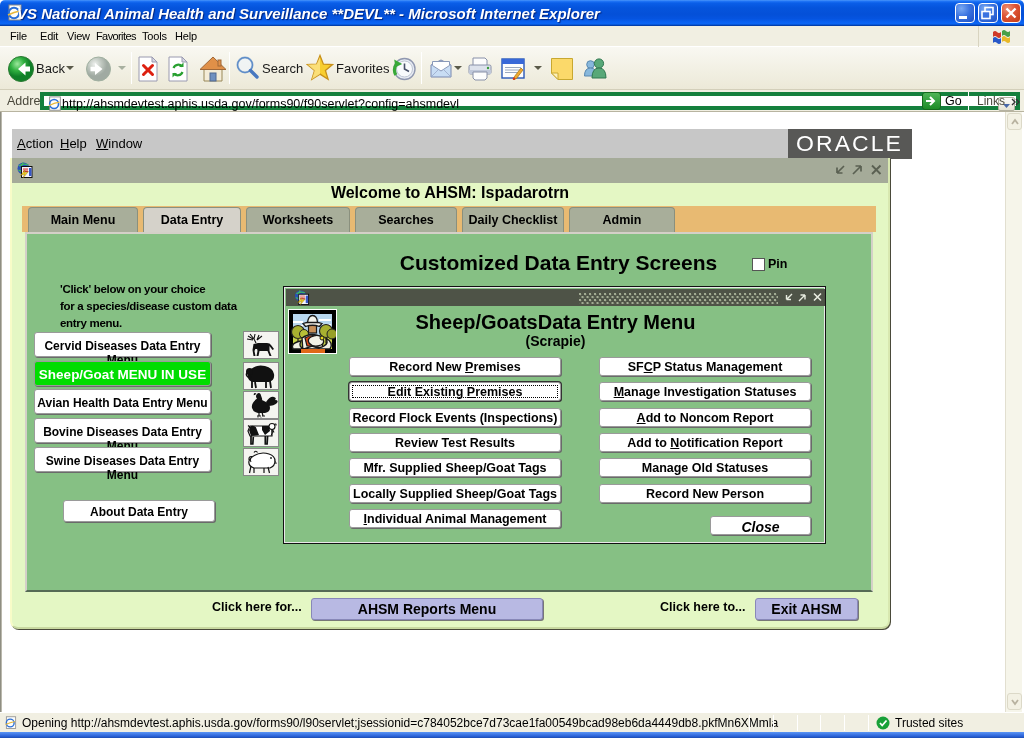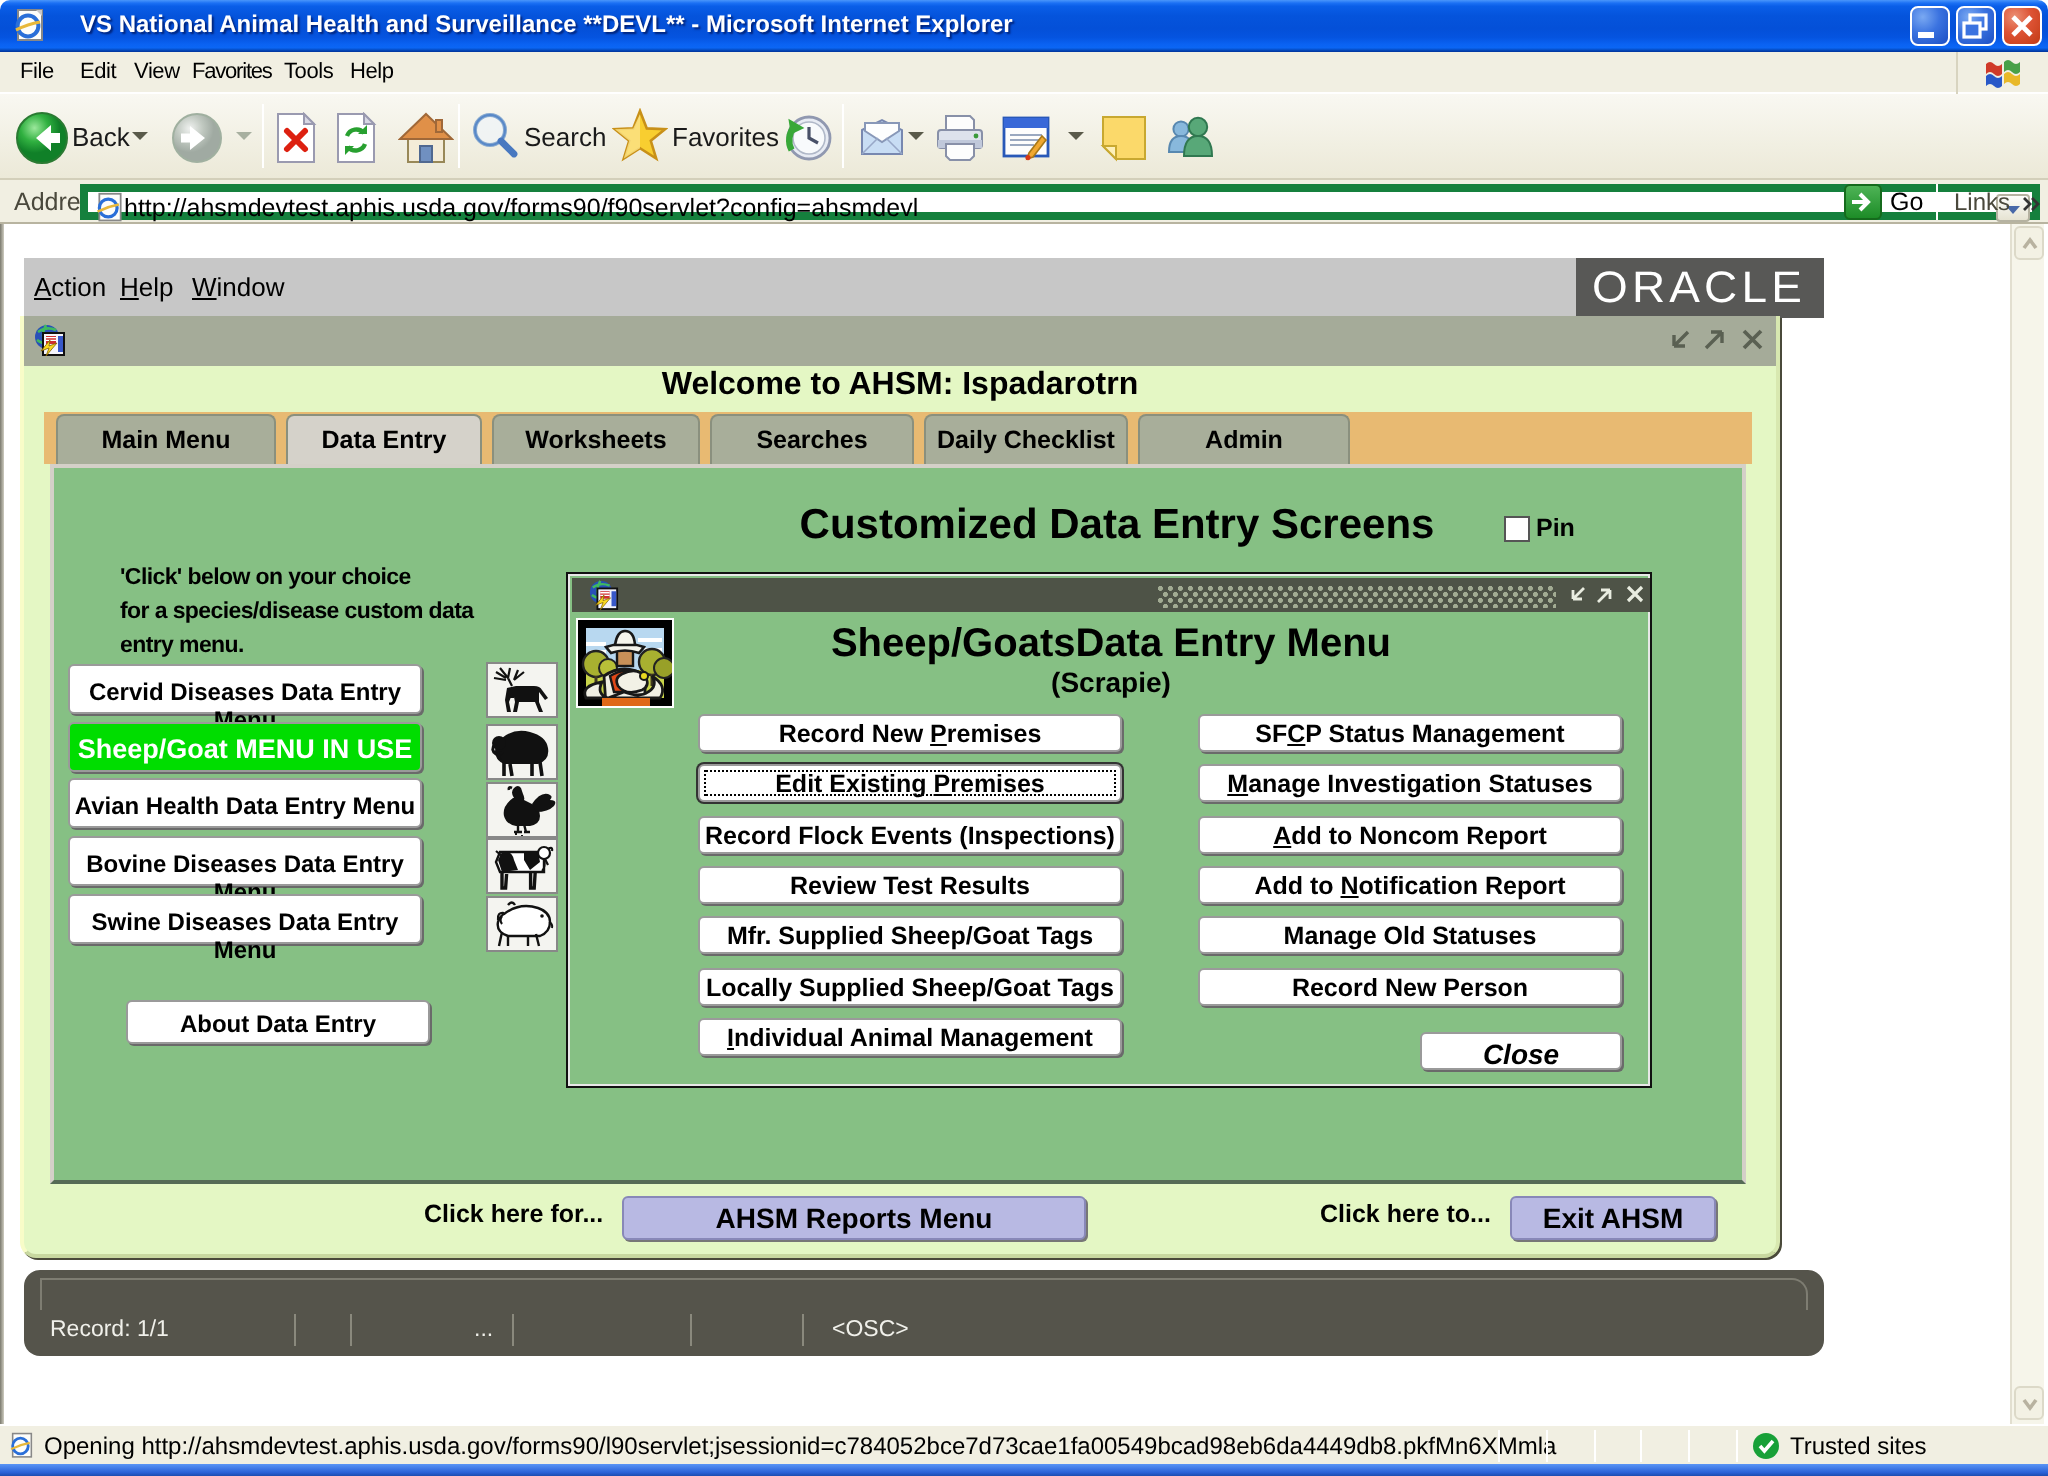--- a/index.html
+++ b/index.html
@@ -5,22 +5,22 @@
   * { margin:0; padding:0; box-sizing:border-box; }
   html,body { width:1024px; height:738px; overflow:hidden; }
   body { font-family:"Liberation Sans", sans-serif; position:relative; background:#fff; }
   .abs { position:absolute; }
 
   
   #titlebar { left:0; top:0; width:1024px; height:26px;
     background:linear-gradient(180deg,#4a96fb 0%,#1b70f4 6%,#0a5ee8 12%,#0554dc 30%,#0450d8 55%,#0554e0 72%,#0a62f2 85%,#0b66f4 92%,#0346b8 97%,#02339a 100%);
     border-radius:5px 5px 0 0; }
   #titlebar .ticon { position:absolute; left:6px; top:4px; width:18px; height:18px; }
-  #titlebar .ttext { position:absolute; left:40px; top:5px; color:#fff; font-size:12px; font-weight:bold; letter-spacing:-0.1px;
-    text-shadow:1px 1px 1px #00237a; white-space:nowrap; letter-spacing:0px; }
+  #titlebar .ttext { position:absolute; left:17px; top:5px; color:#fff; font-size:15px; font-weight:bold; letter-spacing:-0.1px;
+    text-shadow:1px 1px 1px #00237a; white-space:nowrap; letter-spacing:0px;font-style:italic; }
   .wbtn { position:absolute; top:3px; width:20px; height:20px; border-radius:4px;
     border:1px solid #fff; color:#fff; }
   .wbtn.blue { background:radial-gradient(circle at 30% 25%,#7aa9f2 0%,#3b73e0 45%,#1c4fc4 100%); }
   .wbtn.red  { background:radial-gradient(circle at 30% 25%,#eb9075 0%,#dd5334 45%,#c23a14 100%); }
 
   
   #menubar { left:0; top:26px; width:1024px; height:21px; background:#f1efe2; border-bottom:1px solid #fff; }
   #menubar .mi { position:absolute; top:4px; font-size:11px; letter-spacing:-0.2px; color:#000; }
   #flagbox { position:absolute; right:0px; top:0px; width:46px; height:21px; border-left:1px solid #d8d4c0; }
 
@@ -438,31 +438,20 @@
       <div class="dbtn" style="left:315px; top:197px;">Record New Person</div>
       <div class="dbtn" style="left:426px; top:229px; width:101px; font-style:italic; font-size:14px;">Close</div>
     </div>
 
     <div class="clicktext" style="left:200px; top:442px;">Click here for...</div>
     <div class="lavbtn" style="left:299px; top:440px; width:232px;">AHSM Reports Menu</div>
     <div class="clicktext" style="left:648px; top:442px;">Click here to...</div>
     <div class="lavbtn" style="left:743px; top:440px; width:103px;">Exit AHSM</div>
   </div>
 
-  <div id="orastatus">
-    <div class="msgline"></div>
-    <div class="cell" style="left:135px; width:28px;"></div>
-    <div class="cell" style="left:163px; width:81px;"></div>
-    <div class="cell" style="left:244px; width:89px;"></div>
-    <div class="cell" style="left:333px; width:56px;"></div>
-    <div class="cell" style="left:389px;"></div>
-    <div class="stext" style="left:13px;">Record: 1/1</div>
-    <div class="stext" style="left:225px;">...</div>
-    <div class="stext" style="left:404px;">&lt;OSC&gt;</div>
-  </div>
 </div>
 
 <div class="abs" id="vscroll">
   <div class="sbtn" style="top:1px;">
       <svg class="chev" style="top:4px;" viewBox="0 0 8 8">
         <path d="M1 6 L4 2 L7 6" stroke="#b8b2a0" stroke-width="1.8" fill="none"></path>
       </svg>
     </div>
   <div class="sbtn" style="top:581px;">
       <svg class="chev" style="top:4px;" viewBox="0 0 8 8">

